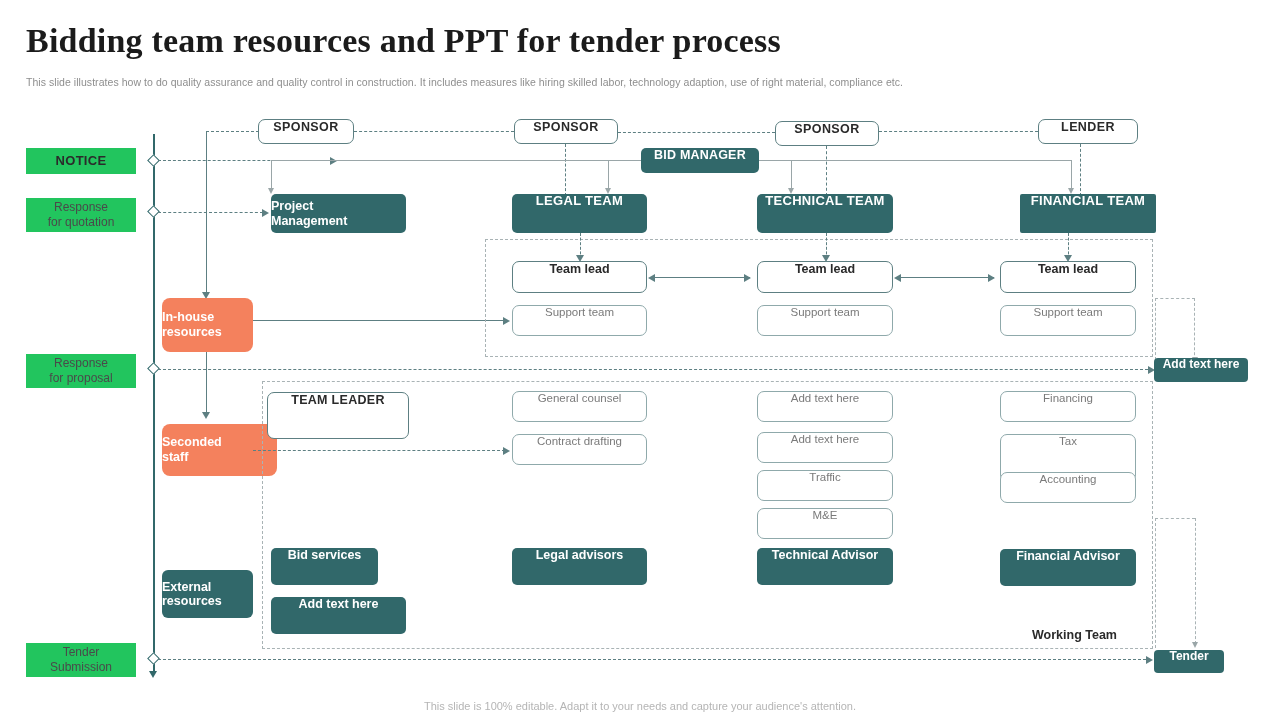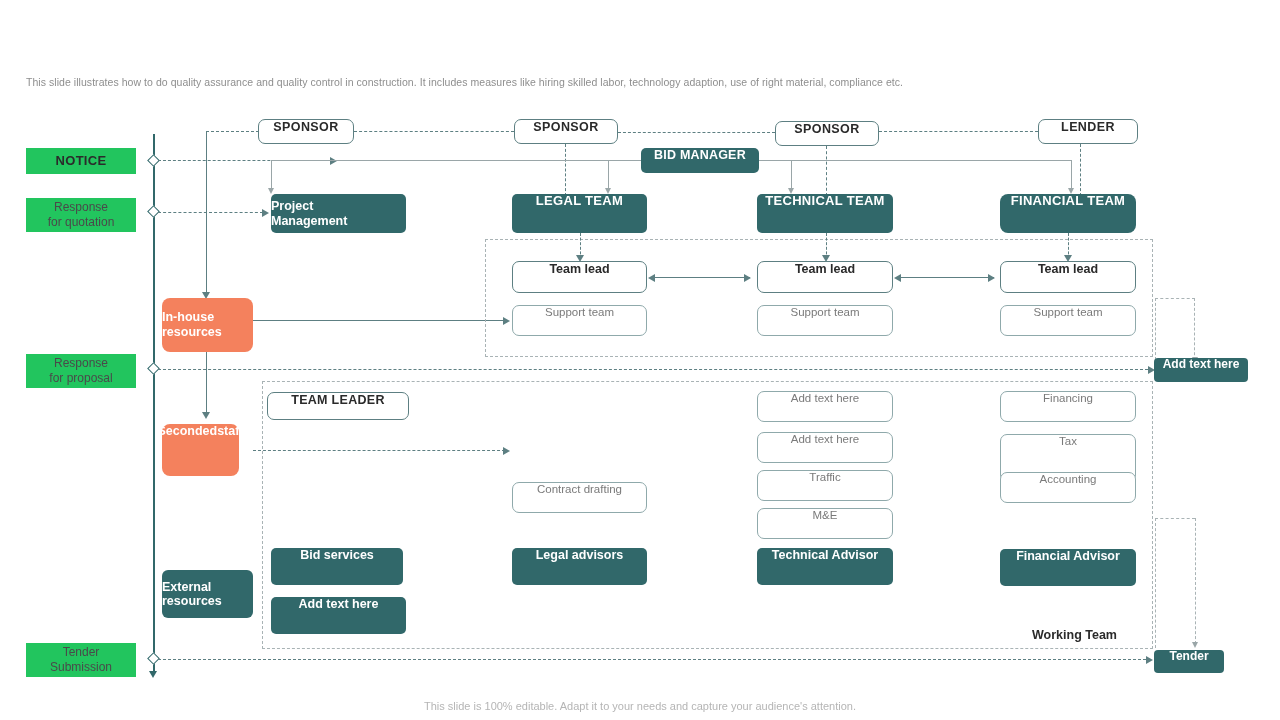--- a/index.html
+++ b/index.html
@@ -26,21 +26,21 @@
     font-size:11px;color:#b5b5b5;
   }
 
   
   .node{position:absolute;box-sizing:border-box;display:flex;
         align-items:flex-start;justify-content:center;text-align:center;}
 
   
   .teal{background:#31686A;color:#ffffff;border-radius:5px;
         font-weight:700;line-height:1.15;}
-  .teal.sq{border-radius:8px;}
+  .teal.sq{border-radius:2px;margin-left:20px;}
 
   
   .orange{background:#F4815D;color:#ffffff;border-radius:8px;
           font-weight:700;line-height:1.2;}
 
   
   .pill{background:#ffffff;border:1px solid #5d7f82;border-radius:7px;
         color:#3d3d3d;font-weight:400;}
   .pill.bold{font-weight:700;color:#2a2a2a;}
   .pill.soft{border-color:#8fa9ab;color:#7a7a7a;}
@@ -82,20 +82,21 @@
   .ar-d-gray{border-left:3.5px solid transparent;border-right:3.5px solid transparent;
         border-top:6px solid #9aa6a8;}
 
   .wt-label{position:absolute;font-size:12.5px;font-weight:700;color:#2b2b2b;}
 </style>
 </head>
 <body>
 
 <div id="stage">
 
+  <div class="title">Bidding team resources and PPT for tender process</div>
   <div class="subtitle">This slide illustrates how to do quality assurance and quality control in construction. It includes measures like hiring skilled labor, technology adaption, use  of right material, compliance etc.</div>
 
   <div class="stagelbl strong" style="left:26px;top:148px;width:110px;height:26px;">
     <span>NOTICE</span>
   </div>
 
   <div class="stagelbl" style="left:26px;top:198px;width:110px;height:34px;flex-direction:column;">
     <span>Response</span>
     <span>for quotation</span>
   </div>
@@ -185,21 +186,21 @@
     <span>TECHNICAL  TEAM</span>
   </div>
   <div class="node teal sq" style="left:1000px;top:194px;width:136px;height:39px;font-size:13px;letter-spacing:.3px;">
     <span>FINANCIAL  TEAM</span>
   </div>
 
   <div class="node orange" style="left:162px;top:298px;width:91px;height:54px;font-size:12.5px;flex-direction:column;">
     <span>In-house</span>
     <span>resources</span>
   </div>
-  <div class="node orange" style="left:162px;top:424px;width:77px;height:52px;font-size:12.5px;flex-direction:row;">
+  <div class="node orange" style="left:162px;top:424px;width:115px;height:52px;font-size:12.5px;flex-direction:column;">
     <span>Seconded</span>
     <span>staff</span>
   </div>
   <div class="node teal" style="left:162px;top:570px;width:91px;height:48px;font-size:12.5px;flex-direction:column;border-radius:6px;">
     <span>External</span>
     <span>resources</span>
   </div>
 
   <div class="ln v-solid" style="left:206px;top:352px;height:64px;"></div>
   <div class="ar ar-d" style="left:202px;top:412px;"></div>
@@ -243,25 +244,28 @@
   <div class="node pill soft" style="left:757px;top:305px;width:136px;height:31px;font-size:11.5px;">
     <span>Support team</span>
   </div>
   <div class="node pill soft" style="left:1000px;top:305px;width:136px;height:31px;font-size:11.5px;">
     <span>Support team</span>
   </div>
 
   <div class="dbox" style="left:262px;top:381px;width:891px;height:268px;"></div>
   <div class="wt-label" style="left:1032px;top:628px;">Working Team</div>
 
-  <div class="node pill bold" style="left:267px;top:392px;width:142px;height:28px;font-size:12.5px;letter-spacing:.3px;">
+  <div class="node pill bold" style="left:267px;top:392px;width:142px;height:47px;font-size:12.5px;letter-spacing:.3px;">
     <span>TEAM LEADER</span>
   </div>
 
-  <div class="node pill soft" style="left:512px;top:434px;width:135px;height:31px;font-size:11.5px;margin-top:48px;">
+  <div class="node pill soft" style="left:512px;top:391px;width:135px;height:31px;font-size:11.5px;">
+    <span>General counsel</span>
+  </div>
+  <div class="node pill soft" style="left:512px;top:434px;width:135px;height:31px;font-size:11.5px;">
     <span>Contract drafting</span>
   </div>
 
   <div class="node pill soft" style="left:757px;top:391px;width:136px;height:31px;font-size:11.5px;">
     <span>Add text here</span>
   </div>
   <div class="node pill soft" style="left:757px;top:432px;width:136px;height:31px;font-size:11.5px;">
     <span>Add text here</span>
   </div>
   <div class="node pill soft" style="left:757px;top:470px;width:136px;height:31px;font-size:11.5px;">
@@ -274,21 +278,21 @@
   <div class="node pill soft" style="left:1000px;top:391px;width:136px;height:31px;font-size:11.5px;">
     <span>Financing</span>
   </div>
   <div class="node pill soft" style="left:1000px;top:434px;width:136px;height:48px;font-size:11.5px;">
     <span>Tax</span>
   </div>
   <div class="node pill soft" style="left:1000px;top:472px;width:136px;height:31px;font-size:11.5px;">
     <span>Accounting</span>
   </div>
 
-  <div class="node teal" style="left:271px;top:548px;width:132px;height:37px;font-size:12.5px;">
+  <div class="node teal" style="left:271px;top:548px;width:107px;height:37px;font-size:12.5px;">
     <span>Bid services</span>
   </div>
   <div class="node teal" style="left:271px;top:597px;width:135px;height:37px;font-size:12.5px;">
     <span>Add  text here</span>
   </div>
   <div class="node teal" style="left:512px;top:548px;width:135px;height:37px;font-size:12.5px;">
     <span>Legal advisors</span>
   </div>
   <div class="node teal" style="left:757px;top:548px;width:136px;height:37px;font-size:12.5px;">
     <span>Technical Advisor</span>

